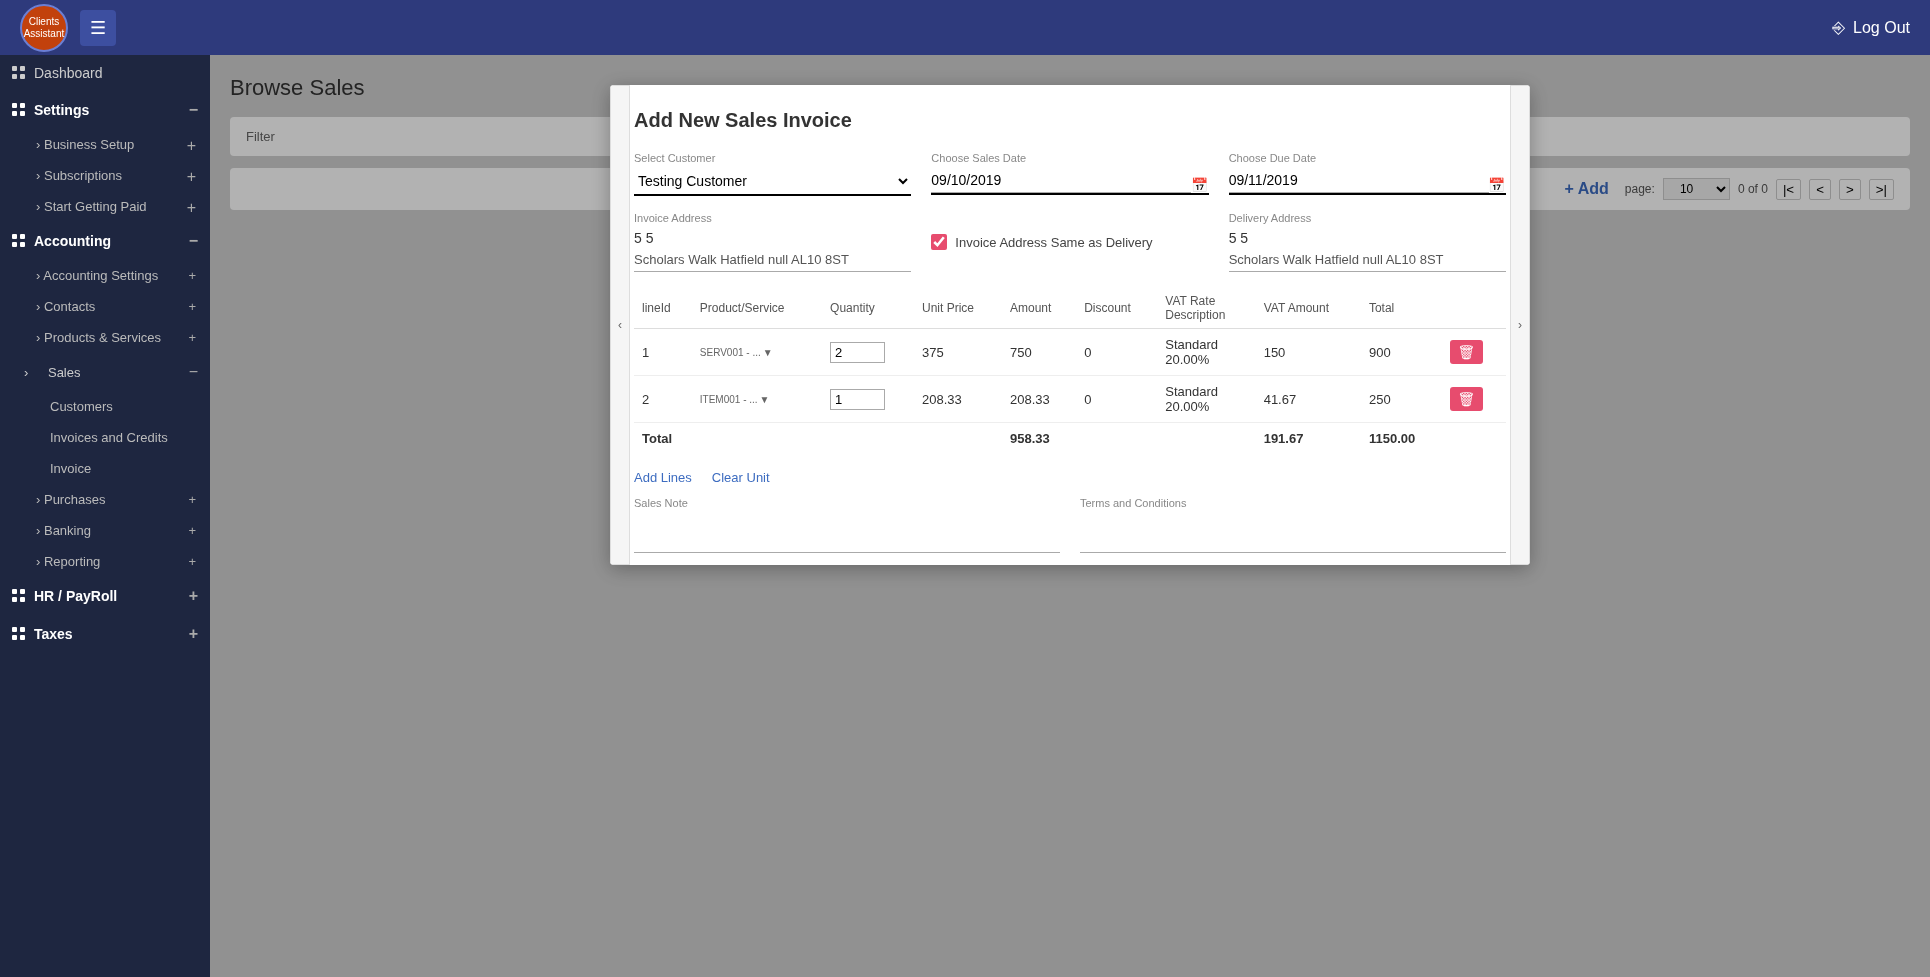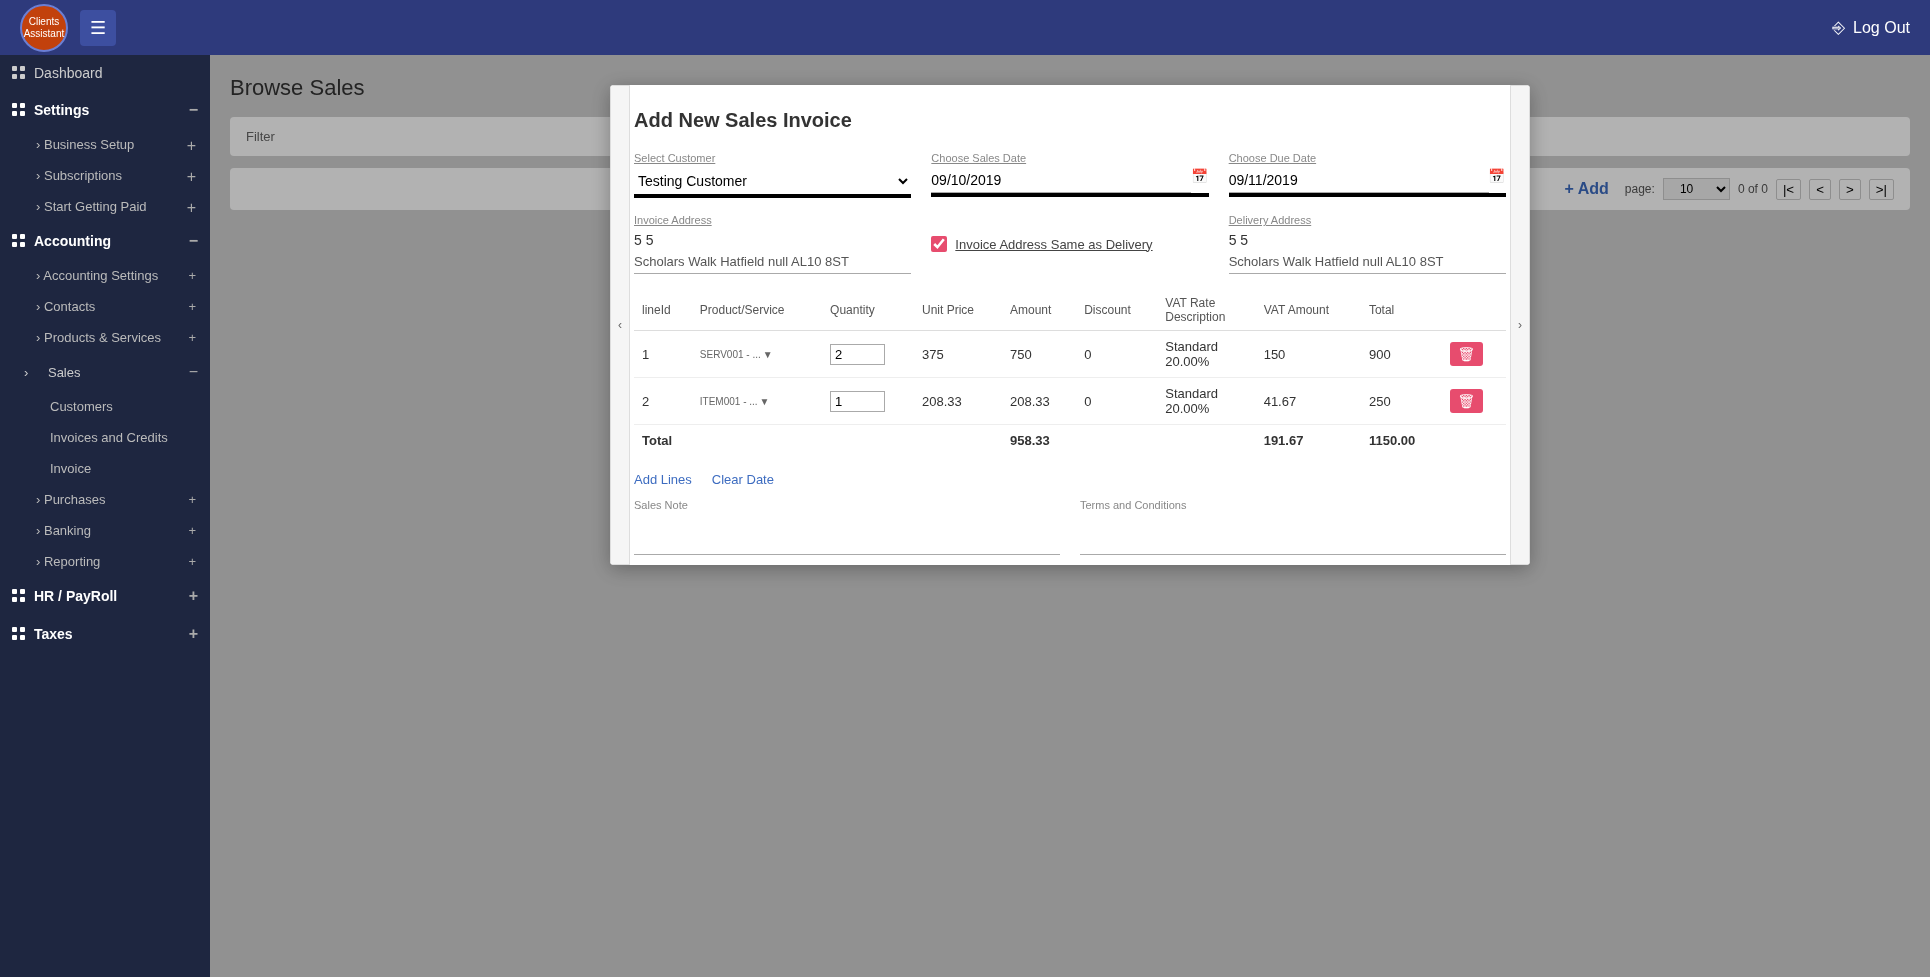--- a/index.html
+++ b/index.html
@@ -209,35 +209,34 @@
     }
     .modal-field {
       flex: 1;
       display: flex;
       flex-direction: column;
       gap: 4px;
     }
     .modal-field label {
       font-size: 11px;
       color: #888;
-      text-decoration: underline;
     }
     .modal-field input, .modal-field select {
       border: none;
       border-bottom: 1px solid #aaa;
       padding: 4px 0;
       font-size: 14px;
       outline: none;
       width: 100%;
       background: transparent;
     }
     .modal-field .select-wrapper {
       display: flex;
-      align-items: flex-start;
-      border-bottom: 4px solid #000000;
+      align-items: flex-end;
+      border-bottom: 2px solid #000000;
     }
     .modal-field .select-wrapper select {
       border: none;
       flex: 1;
       font-size: 14px;
       padding: 4px 0;
       background: transparent;
     }
     .modal-field .select-wrapper .cal-icon {
       color: #666;
@@ -655,21 +654,21 @@
                 <td></td>
                 <td>191.67</td>
                 <td>1150.00</td>
                 <td></td>
               </tr>
             </tbody>
           </table>
 
           <div class="modal-actions">
             <button class="action-link">Add Lines</button>
-            <button class="action-link">Clear Date</button>
+            <button class="action-link">Clear Unit</button>
           </div>
 
           <div class="notes-row">
             <div class="notes-field">
               <label>Sales Note</label>
               <input type="text" value="" style="">
             </div>
             <div class="notes-field">
               <label>Terms and Conditions</label>
               <input type="text" value="" style="">

